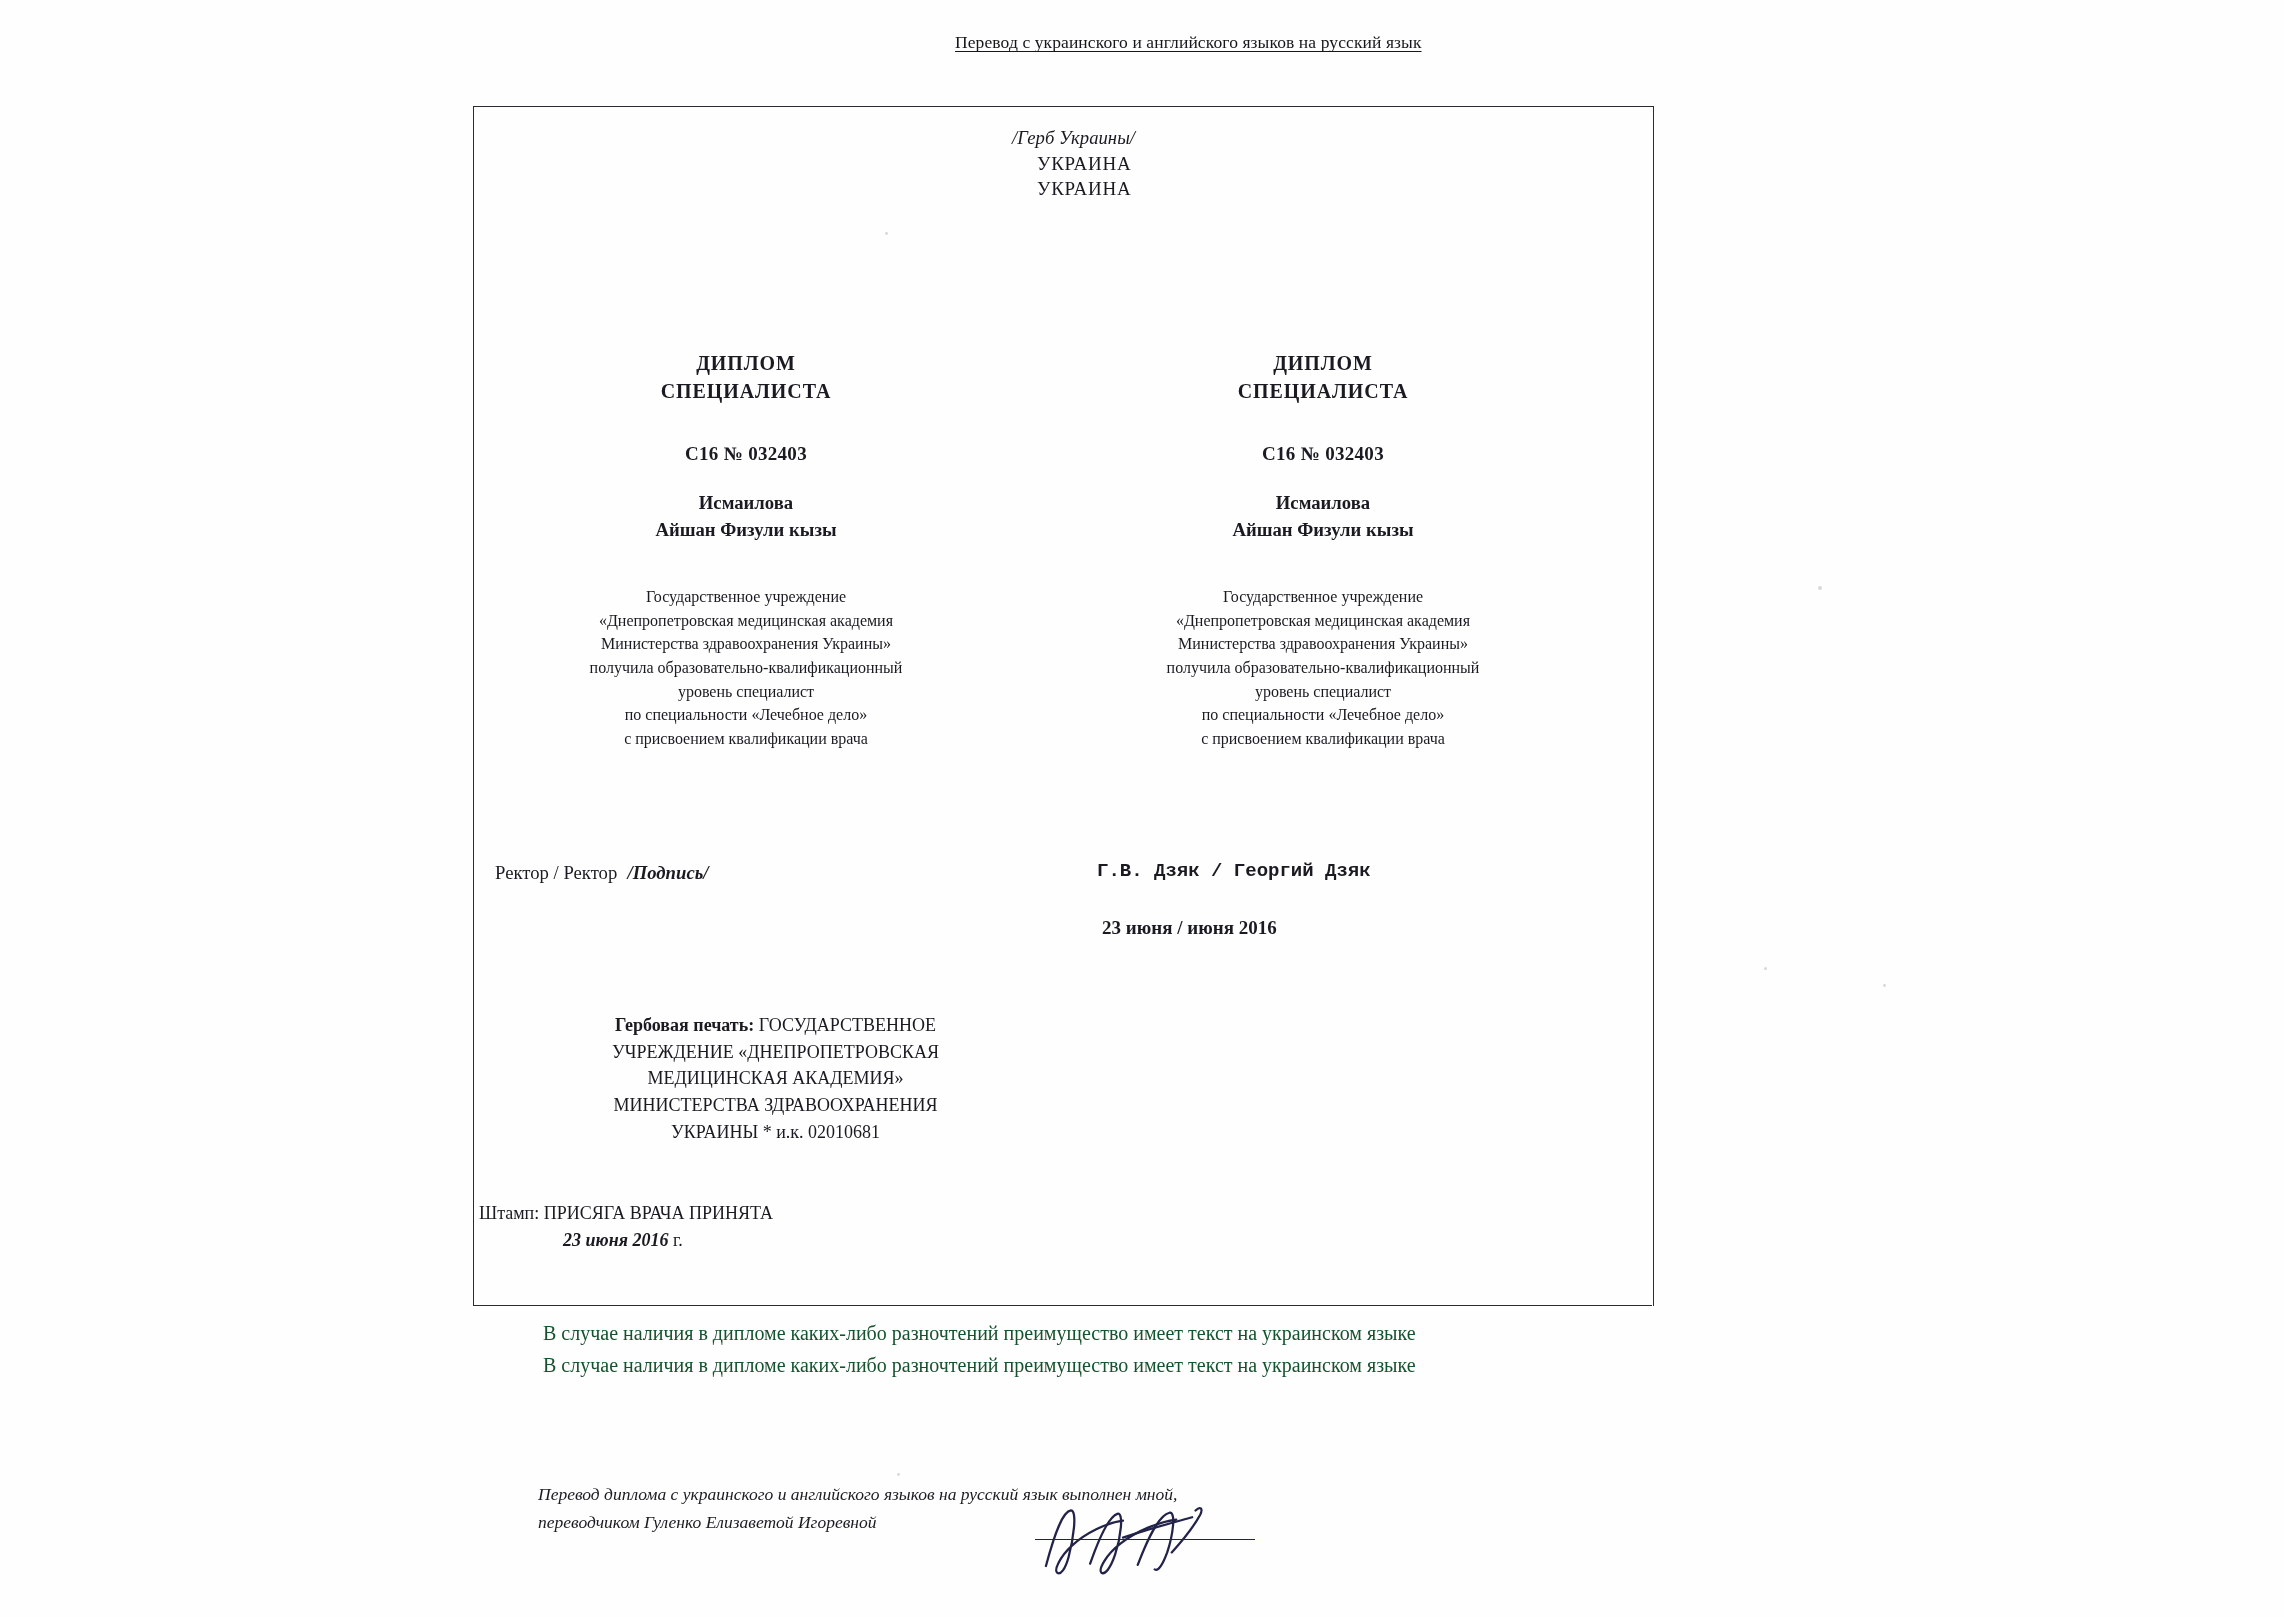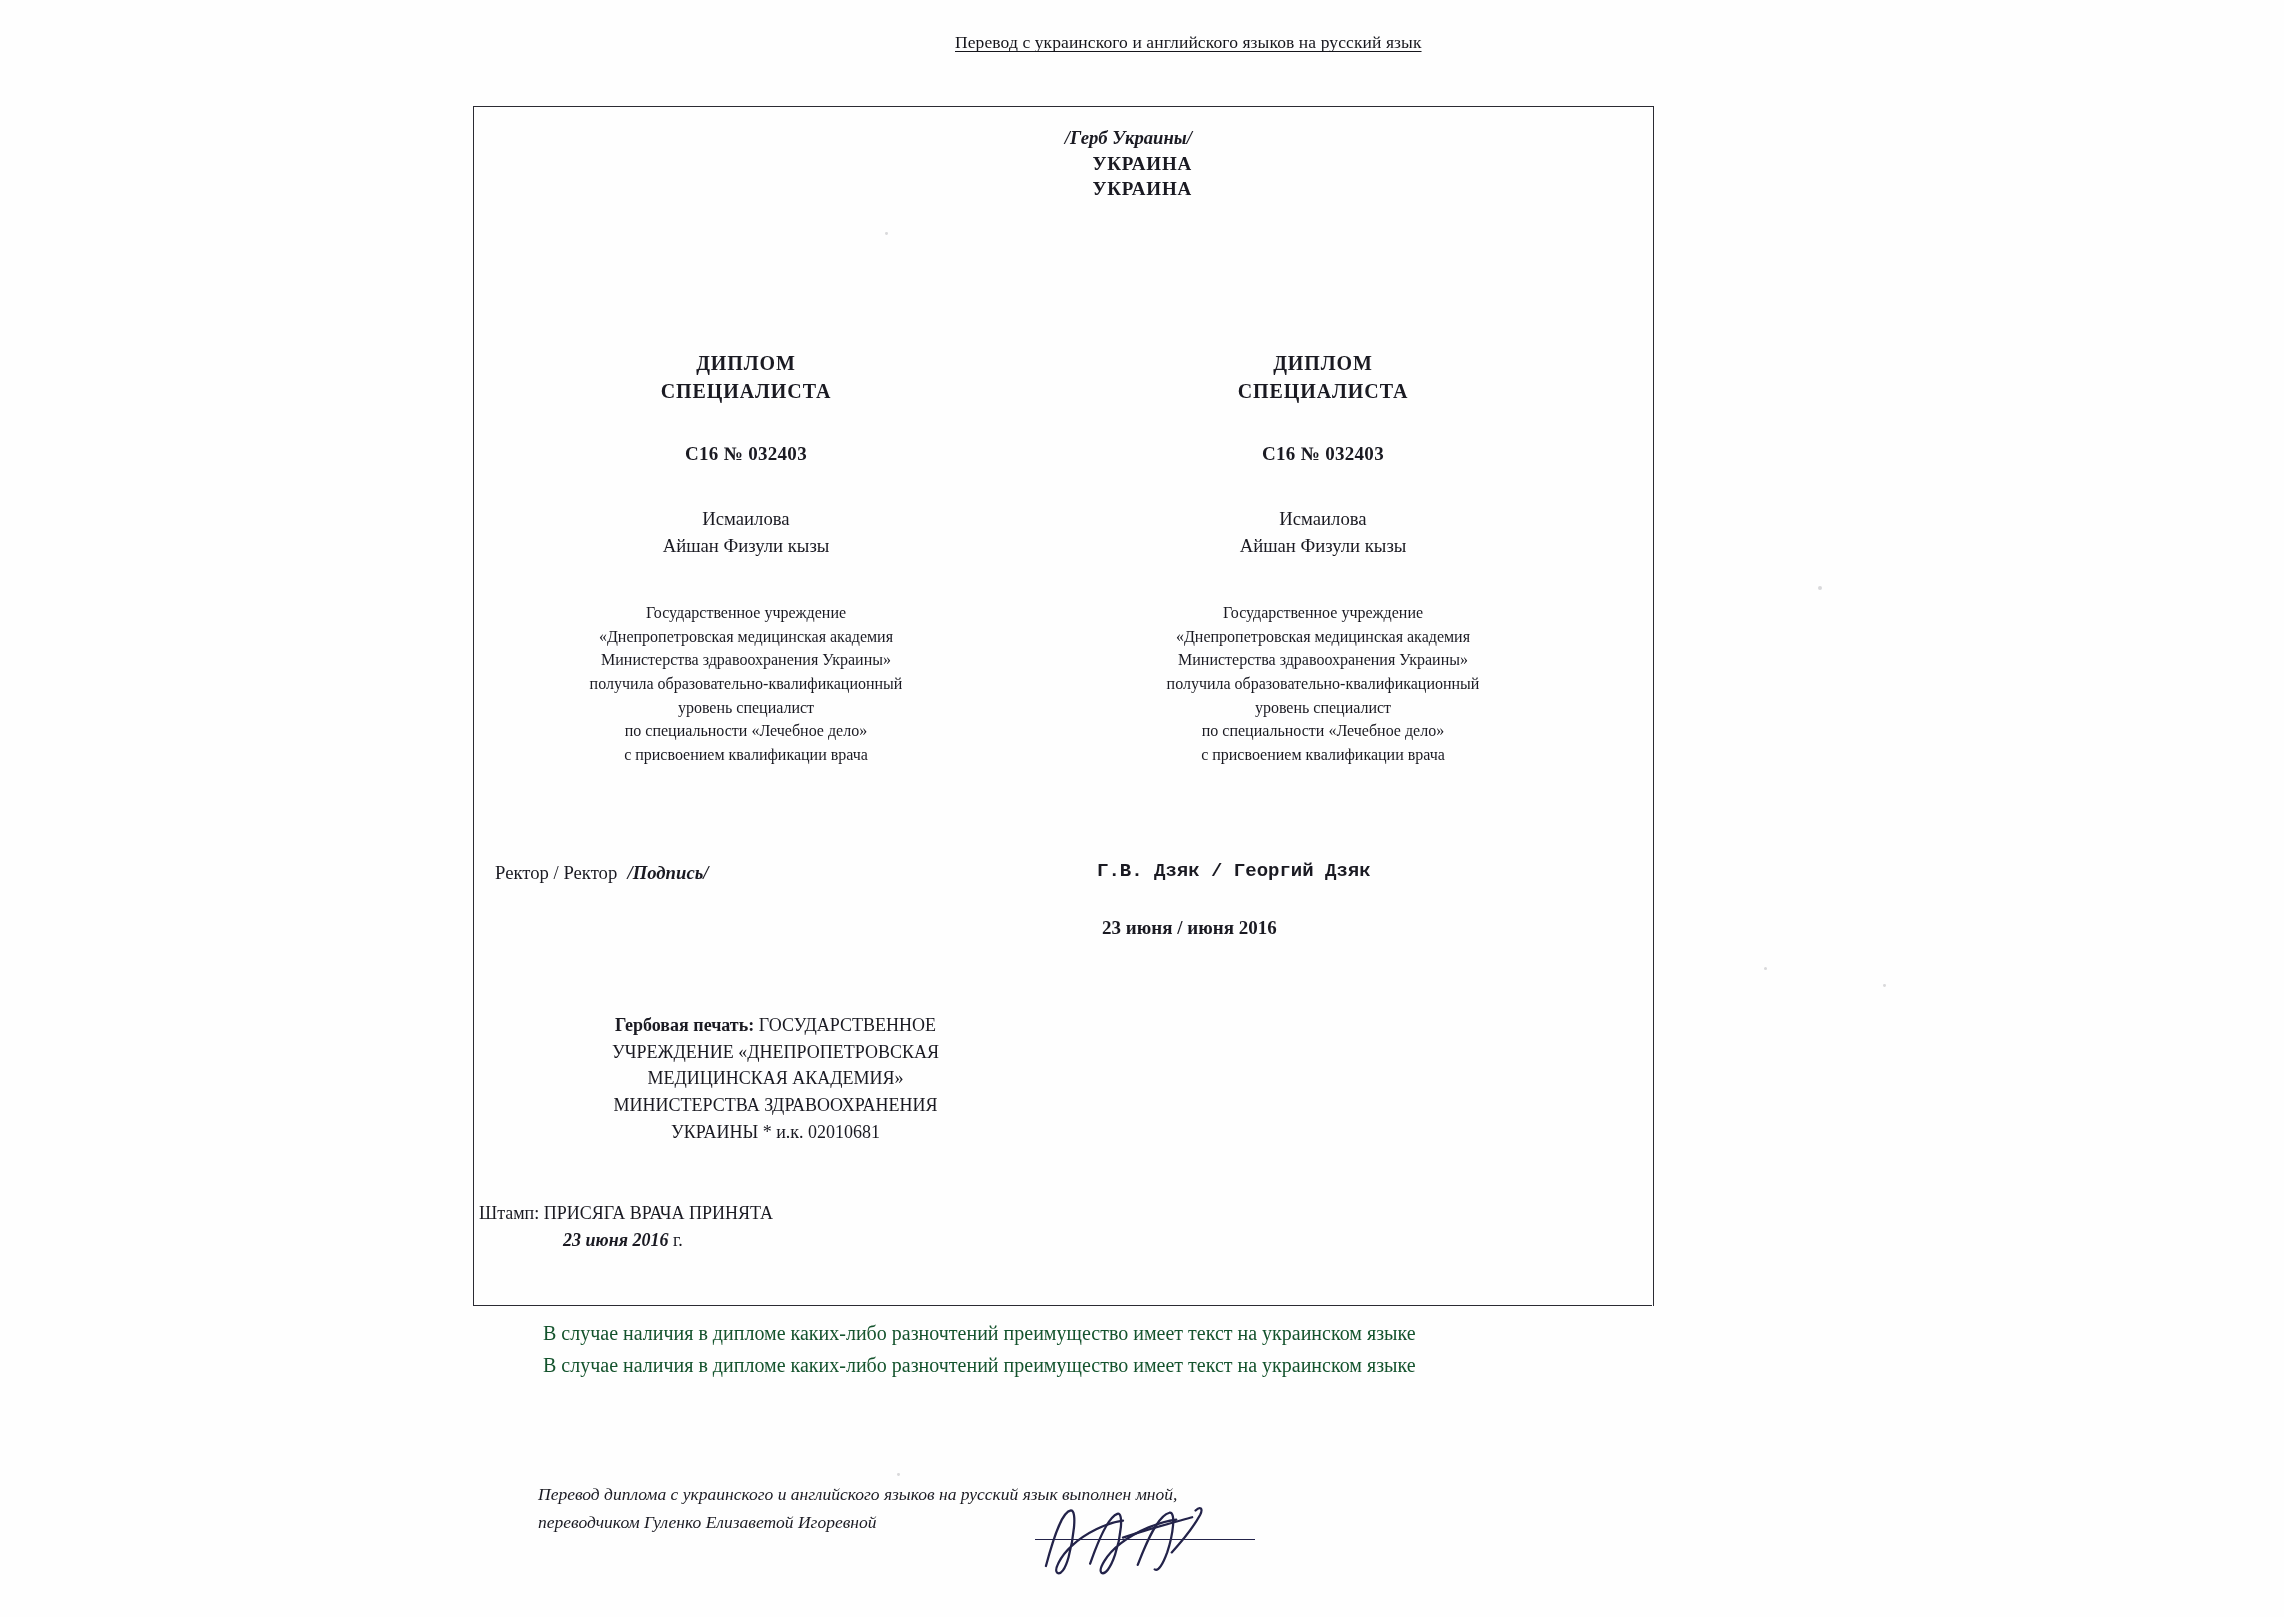--- a/index.html
+++ b/index.html
@@ -60,23 +60,22 @@
     top: 1305px;
     width: 1179px;
     border-top: 1.1px solid #2b2b33;
   }
 
   .emblem-block {
     position: absolute;
     top: 126px;
     left: 955px;
     width: 237px;
-    text-align: right;
+    text-align: center;
     line-height: 1.32;
-    font-weight: bold;
   }
   .emblem-line {
     font-size: 18.7px;
     font-style: italic;
     white-space: nowrap;
   }
   .country {
     font-size: 19px;
     letter-spacing: 0.8px;
     padding-left: 21.5px;
@@ -96,23 +95,23 @@
     letter-spacing: 0.9px;
     line-height: 1.42;
   }
   .dip-number {
     margin-top: 37px;
     font-size: 19px;
     font-weight: bold;
     letter-spacing: 0.3px;
   }
   .dip-name {
-    margin-top: 40px;
+    margin-top: 24px;
     font-size: 18.7px;
-    font-weight: normal;
+    font-weight: bold;
     line-height: 1.45;
   }
   .dip-body {
     margin-top: 42px;
     font-size: 16px;
     line-height: 1.48;
   }
 
   .rector-left {
     position: absolute;

